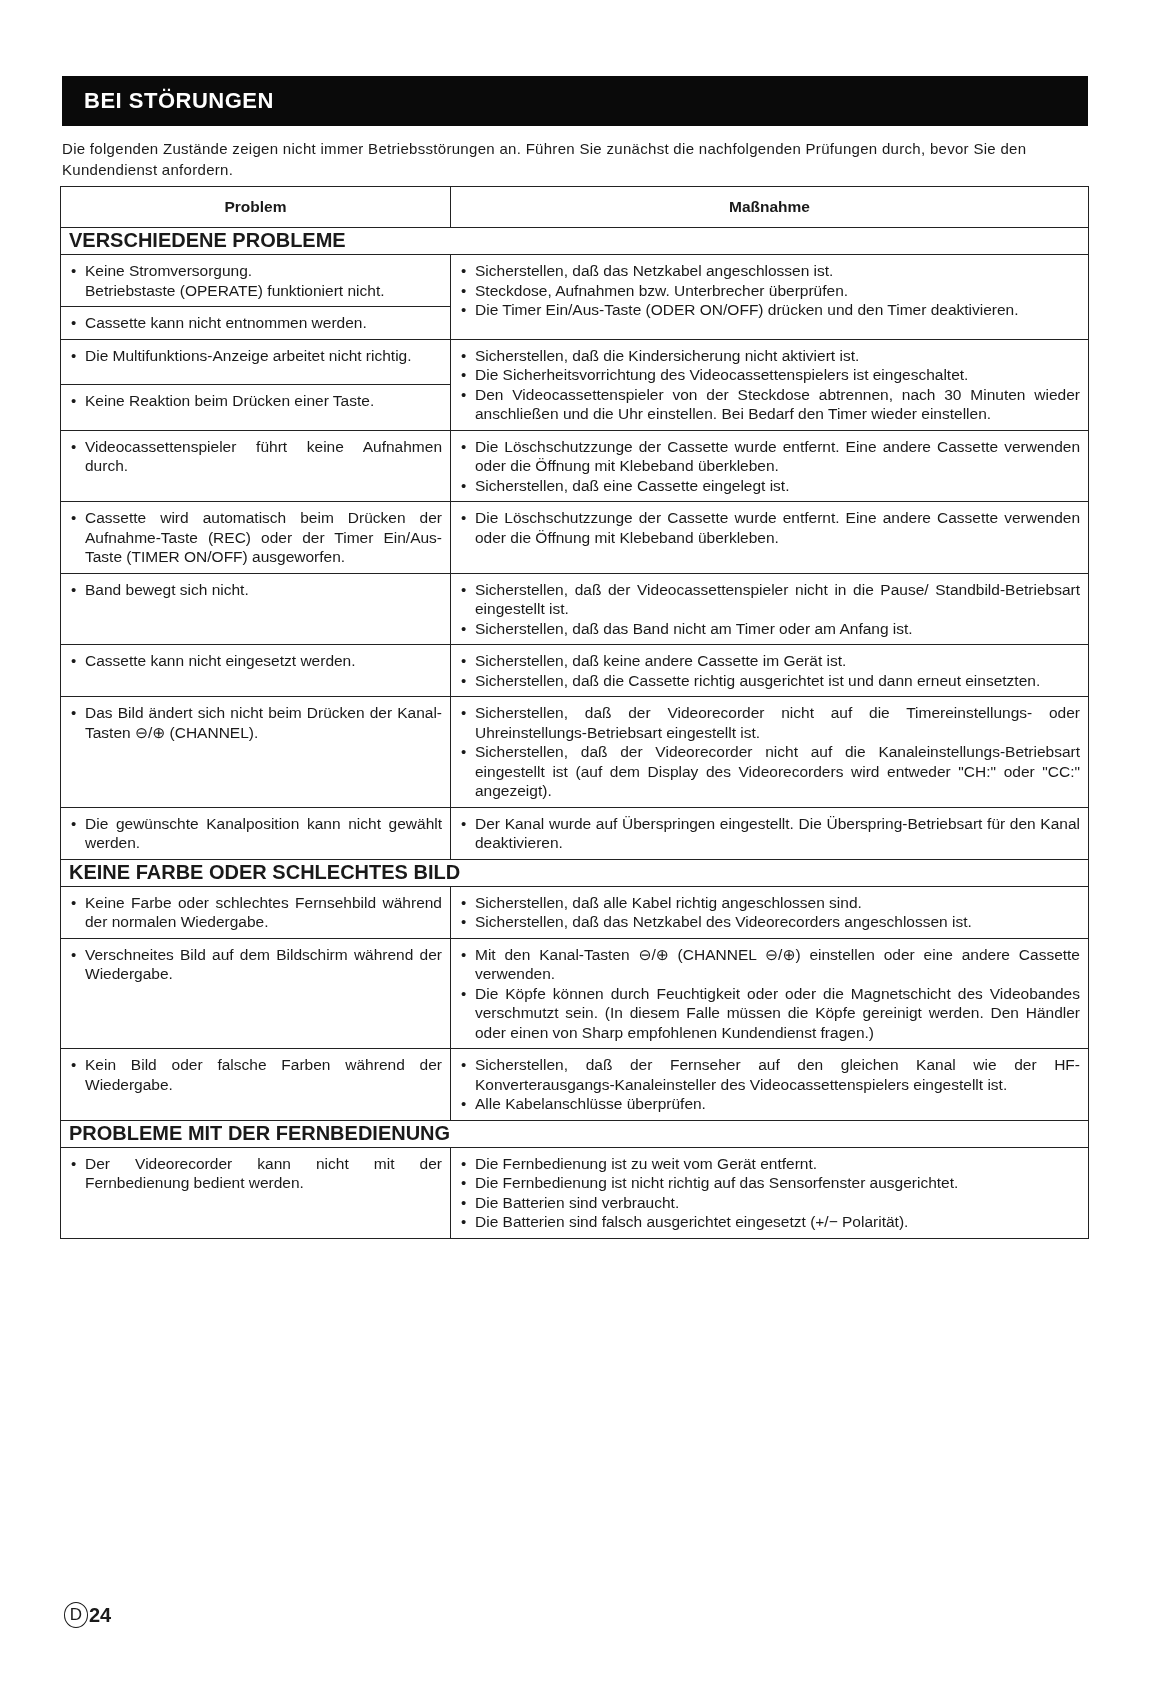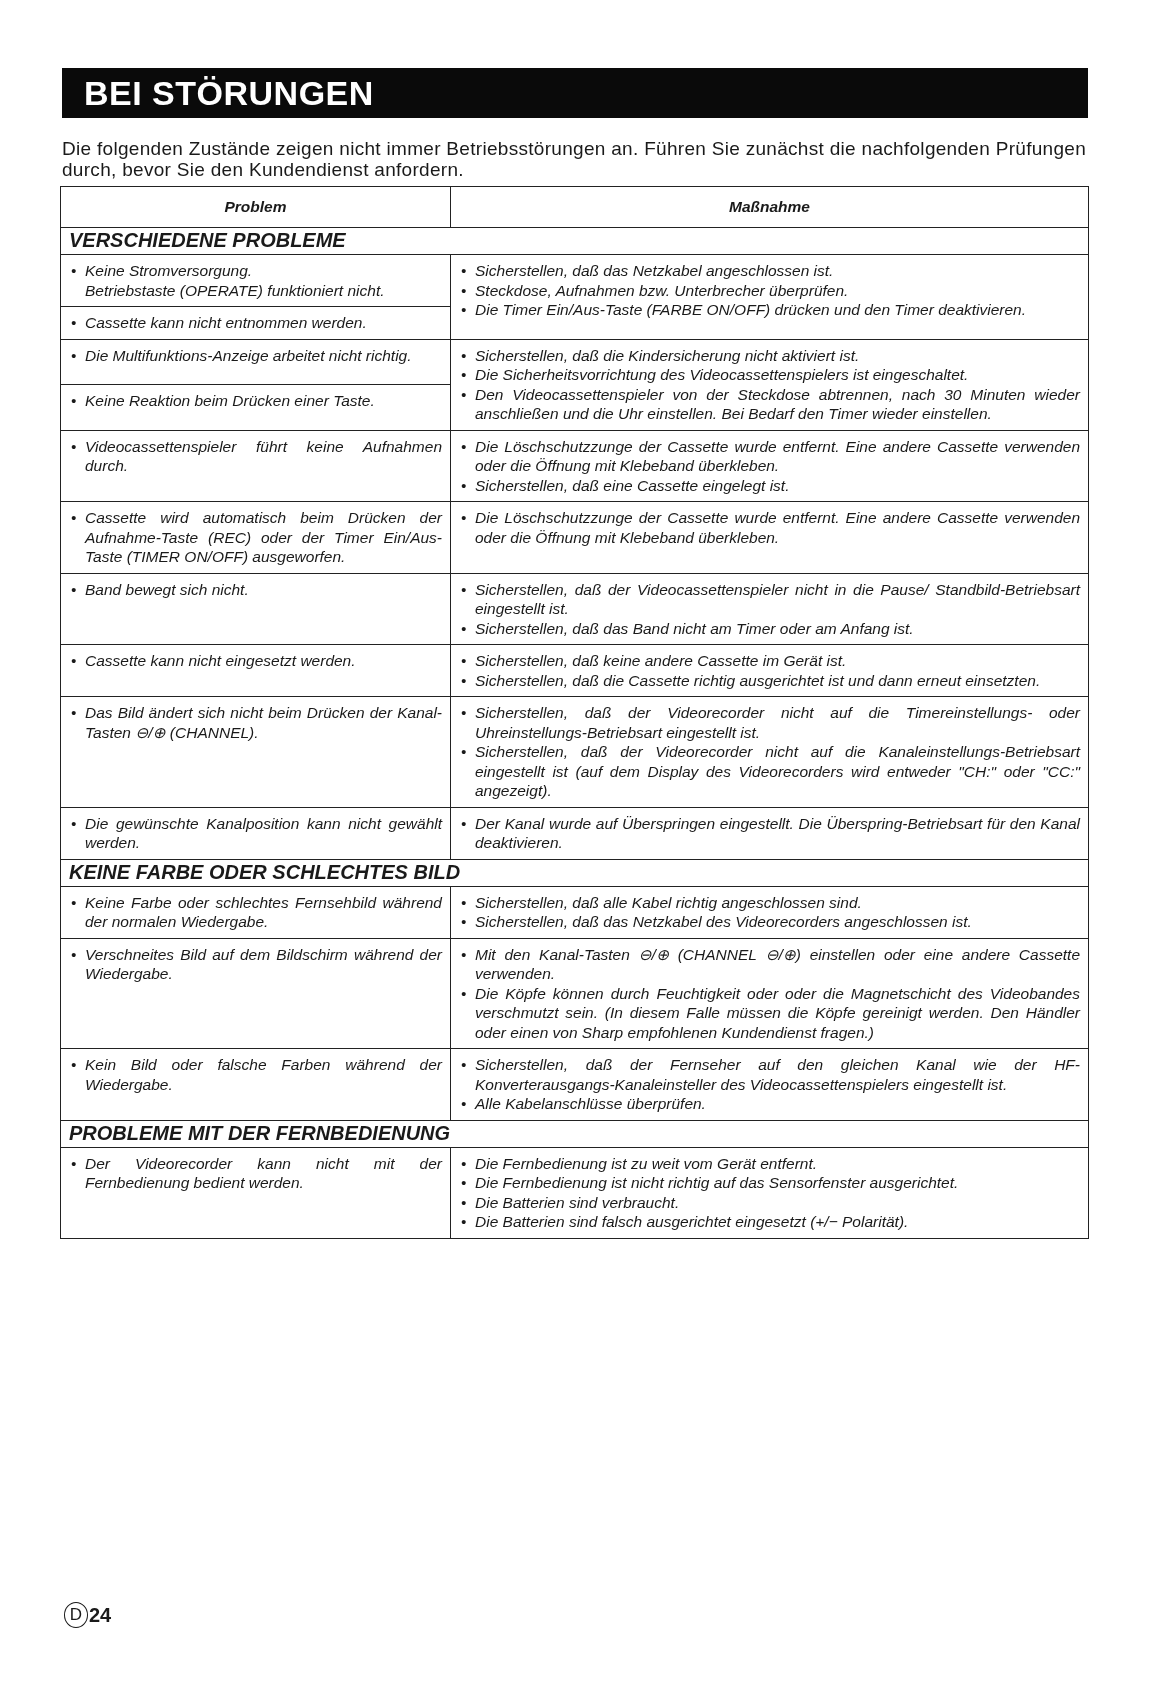--- a/index.html
+++ b/index.html
@@ -1,34 +1,34 @@
 <!DOCTYPE html>
 <html><head>
   <meta charset="utf-8">
   <style>
     html, body { margin: 0; padding: 0; background: #ffffff; }
     body {
       width: 1162px; height: 1682px; position: relative; overflow: hidden;
       font-family: "Liberation Sans", sans-serif; color: #1a1a1a;
     }
     .title-bar {
-      position: absolute; left: 62px; top: 68px; width: 1026px; height: 50px;
+      position: absolute; left: 62px; top: 76px; width: 1026px; height: 50px;
       background: #0a0a0a; color: #ffffff;
       font-family: "Liberation Sans", sans-serif; font-weight: bold;
-      font-size: 34px; line-height: 50px; padding-left: 22px; box-sizing: border-box;
+      font-size: 22px; line-height: 50px; padding-left: 22px; box-sizing: border-box;
       letter-spacing: 0.5px;
     }
     .intro {
       position: absolute; left: 62px; top: 138px; width: 1030px;
-      font-size: 19px; line-height: 21px; letter-spacing: 0.3px;
+      font-size: 15px; line-height: 21px; letter-spacing: 0.3px;
     }
     .tbl {
       position: absolute; left: 60px; top: 186px; width: 1028px;
       border-collapse: collapse; table-layout: fixed;
-      font-size: 15.5px; line-height: 19.5px; font-style: italic;
+      font-size: 15.5px; line-height: 19.5px;
     }
     .tbl td, .tbl th {
       border: 1.5px solid #222; vertical-align: top; padding: 6px 8px 6px 10px;
     }
     .tbl th {
       font-weight: bold; font-size: 15.5px; height: 30px; padding: 5px 8px; vertical-align: middle;
     }
     .col-p { width: 390px; }
     .col-m { width: 638px; }
     .section td {
@@ -77,21 +77,21 @@
         <td>
           <ul>
             <li>Keine Stromversorgung.</li>
             <li class="cont">Betriebstaste (OPERATE) funktioniert nicht.</li>
           </ul>
         </td>
         <td rowspan="2">
           <ul>
             <li>Sicherstellen, daß das Netzkabel angeschlossen ist.</li>
             <li>Steckdose, Aufnahmen bzw. Unterbrecher überprüfen.</li>
-            <li>Die Timer Ein/Aus-Taste (FARBE ON/OFF) drücken und den Timer deaktivieren.</li>
+            <li>Die Timer Ein/Aus-Taste (ODER ON/OFF) drücken und den Timer deaktivieren.</li>
           </ul>
         </td>
       </tr>
       <tr>
         <td>
           <ul>
             <li>Cassette kann nicht entnommen werden.</li>
           </ul>
         </td>
       </tr>

